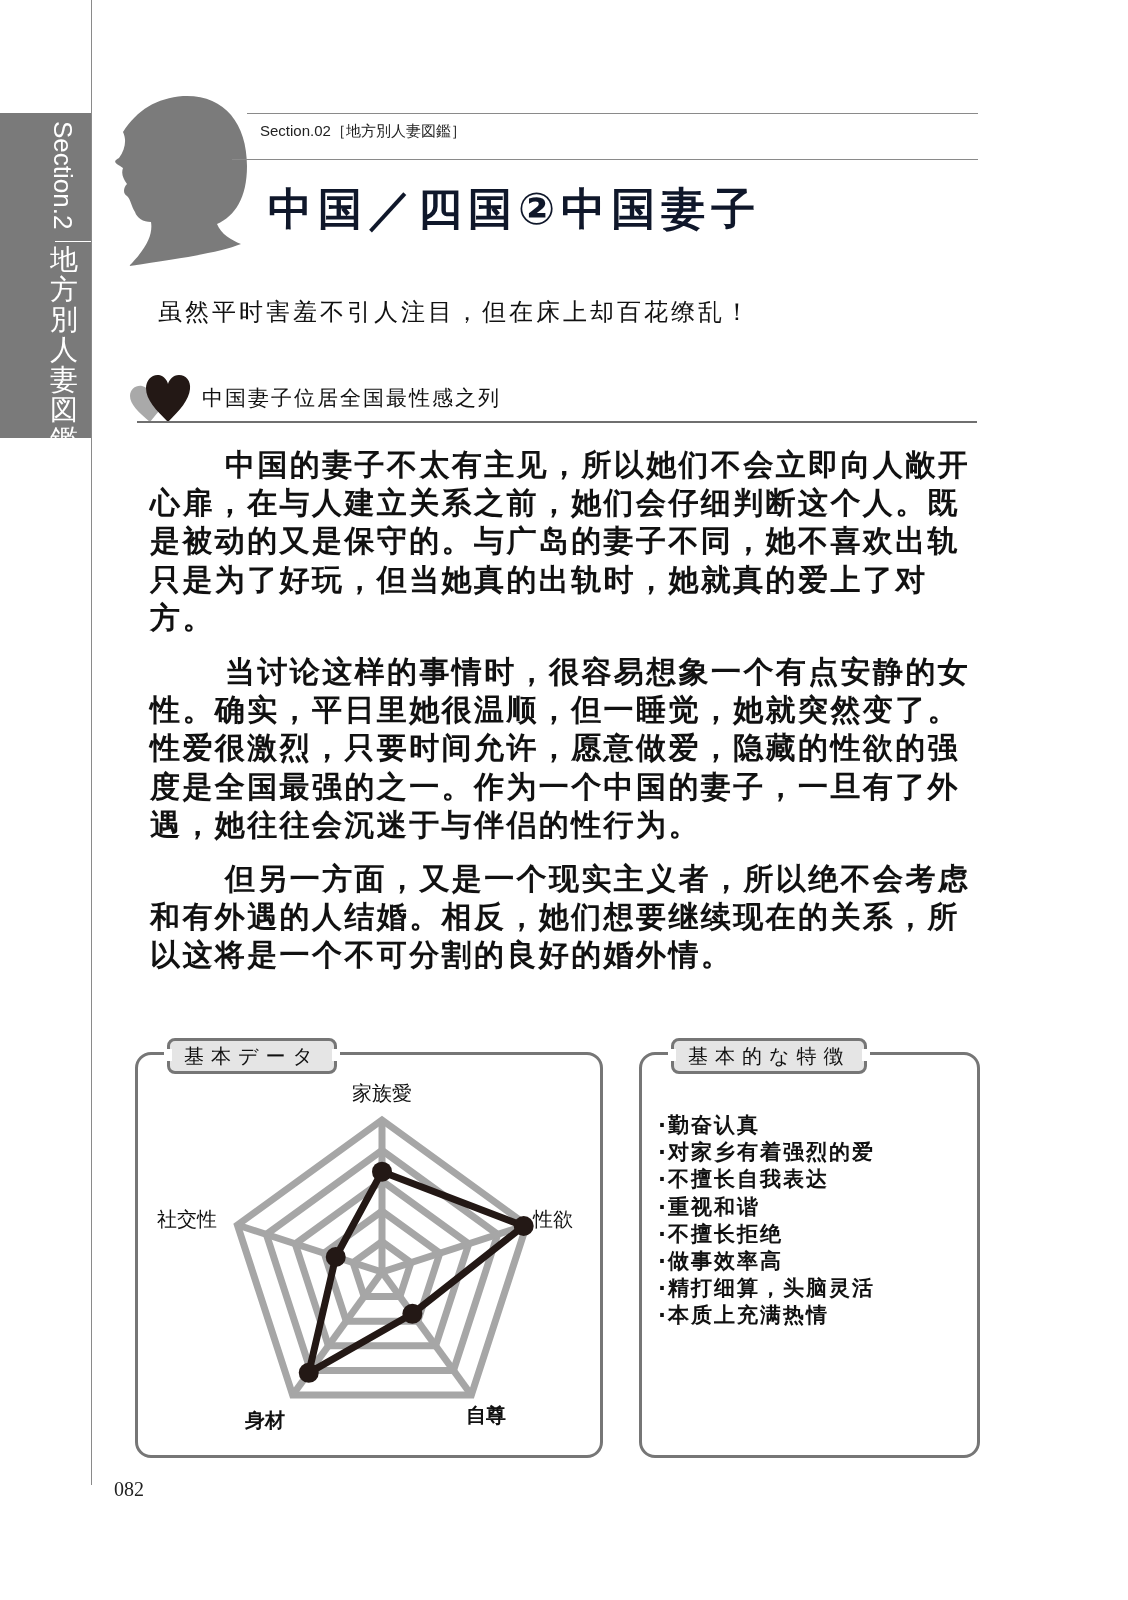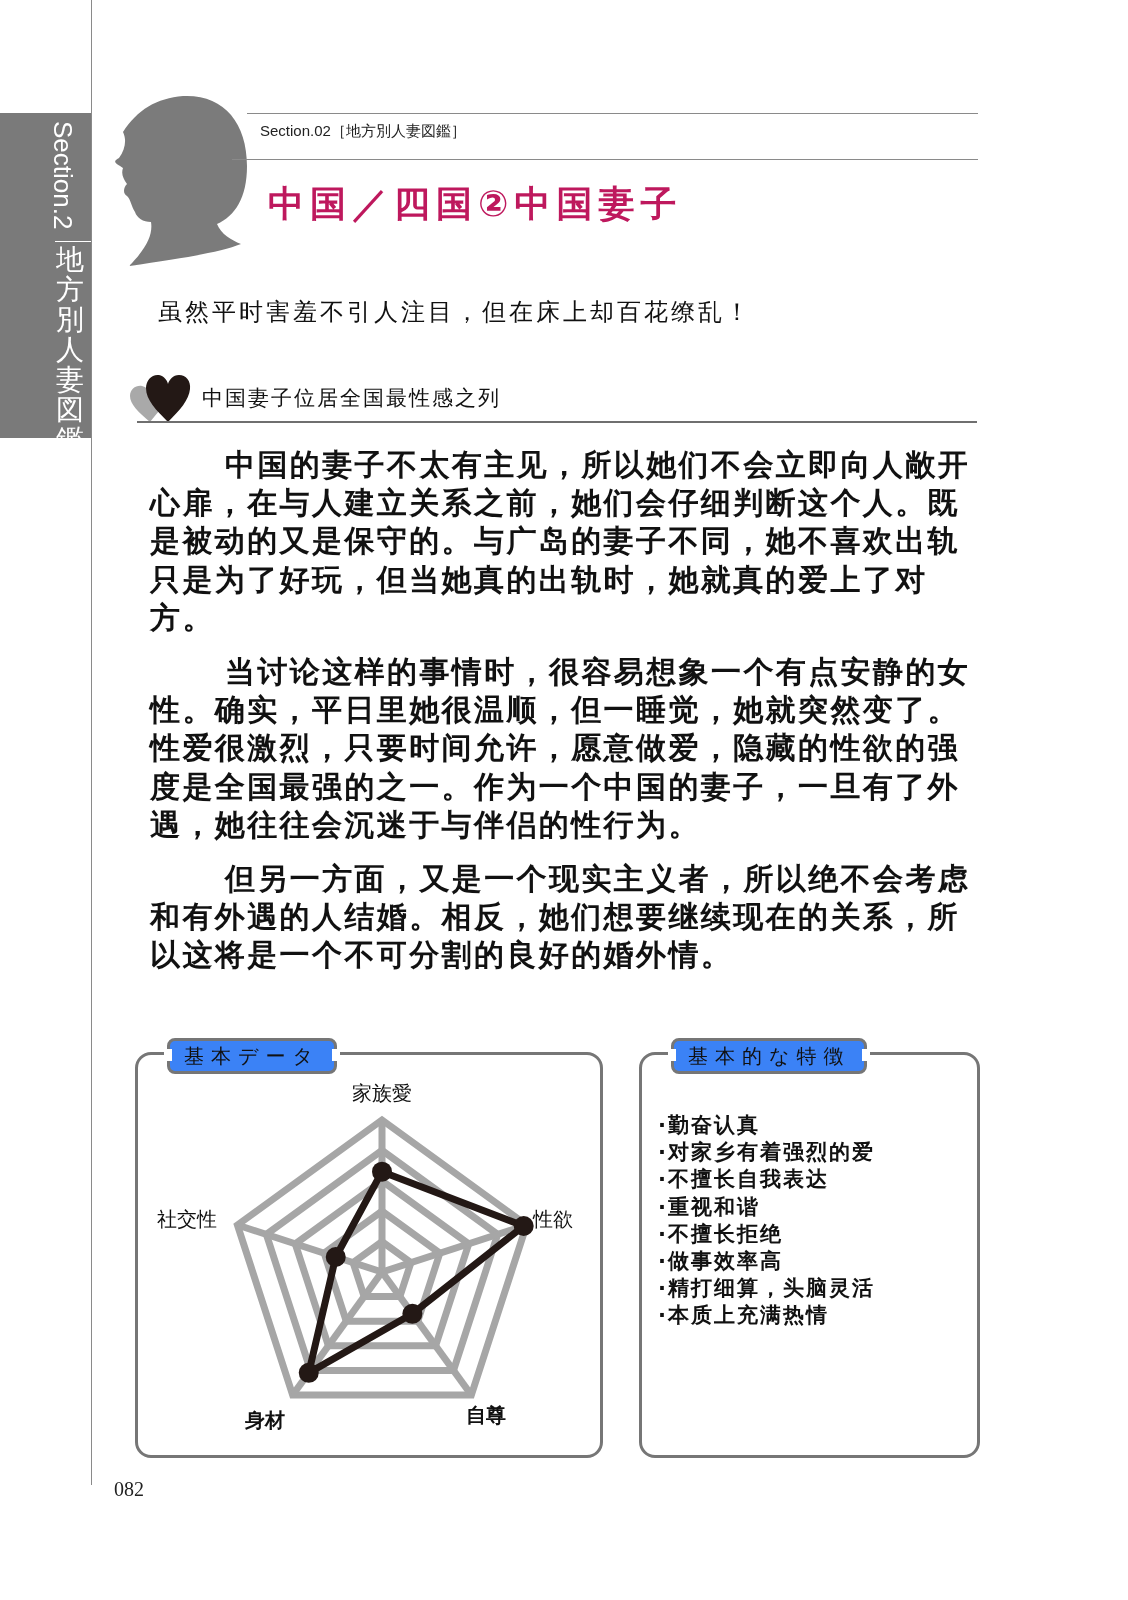--- a/index.html
+++ b/index.html
@@ -7,38 +7,38 @@
        font-family:"DejaVu Sans","Liberation Sans",sans-serif;color:#111;}
   .abs{position:absolute;}
   
   .margin-rule{left:91px;top:0;width:1px;height:1485px;background:#8a8a8a;}
   
   .side-tab{left:0;top:113px;width:91px;height:325px;background:#7a7a7a;}
   .side-tab .en{position:absolute;left:48px;top:8px;transform-origin:0 0;transform:rotate(90deg) translateY(-30px);
       color:#fff;font-size:26px;font-family:"Liberation Sans",sans-serif;white-space:nowrap;letter-spacing:0px;}
   .side-tab .div{position:absolute;left:55px;top:128px;width:36px;height:1px;background:#fff;}
   .side-tab .ja{position:absolute;left:50px;top:132px;width:34px;color:#fff;font-size:28px;line-height:30px;
-      text-align:right;font-family:"DejaVu Sans",sans-serif;}
+      text-align:left;font-family:"DejaVu Sans",sans-serif;}
   
   .silhouette{left:113px;top:88px;width:140px;height:180px;}
   
   .hline{height:1px;background:#8a8a8a;}
   .sec-label{left:260px;top:122px;font-size:15px;color:#222;font-family:"Liberation Sans",sans-serif;white-space:nowrap;}
-  .page-title{left:268px;top:180px;font-size:36px;font-weight:bold;letter-spacing:6px;white-space:nowrap;color:#be185d;}
+  .page-title{left:268px;top:180px;font-size:44px;font-weight:bold;letter-spacing:6px;white-space:nowrap;color:#0f172a;}
   .subtitle{left:158px;top:296px;font-size:24px;font-weight:normal;letter-spacing:3px;white-space:nowrap;}
   
   .hearts{left:128px;top:372px;width:66px;height:52px;}
   .h2{left:202px;top:384px;font-size:21px;font-weight:normal;letter-spacing:2px;white-space:nowrap;}
   .h2-rule{left:137px;top:421px;width:840px;height:2px;background:#6f6f6f;}
   
   .body-text{left:134px;top:430px;width:870px;font-size:30px;line-height:38.2px;font-weight:bold;letter-spacing:2.4px;}
   .body-text p{margin:16px;text-indent:2.5em;}
   
   .box{border:3px solid #767676;border-radius:16px;}
-  .box-label{background:#3b82f6;border:3px solid #767676;border-radius:8px;height:30px;
+  .box-label{background:#e5e5e5;border:3px solid #767676;border-radius:8px;height:30px;
       font-size:20px;letter-spacing:7px;padding:0 14px;line-height:30px;white-space:nowrap;}
   .box-label::before,.box-label::after{content:"";position:absolute;top:8px;width:8px;height:12px;background:#fff;}
   .box-label::before{left:-6px;}
   .box-label::after{right:-6px;}
   .traits{left:658px;top:1112px;font-size:21px;line-height:27.2px;font-weight:bold;letter-spacing:2px;}
   .traits div{white-space:nowrap;}
   .page-num{left:70px;top:1478px;font-size:20px;font-family:"Liberation Serif",serif;color:#222;margin-left:44px;}
   .radar{left:130px;top:1080px;width:470px;height:380px;}
   .radar text{font-family:"DejaVu Sans",sans-serif;}
 </style>

